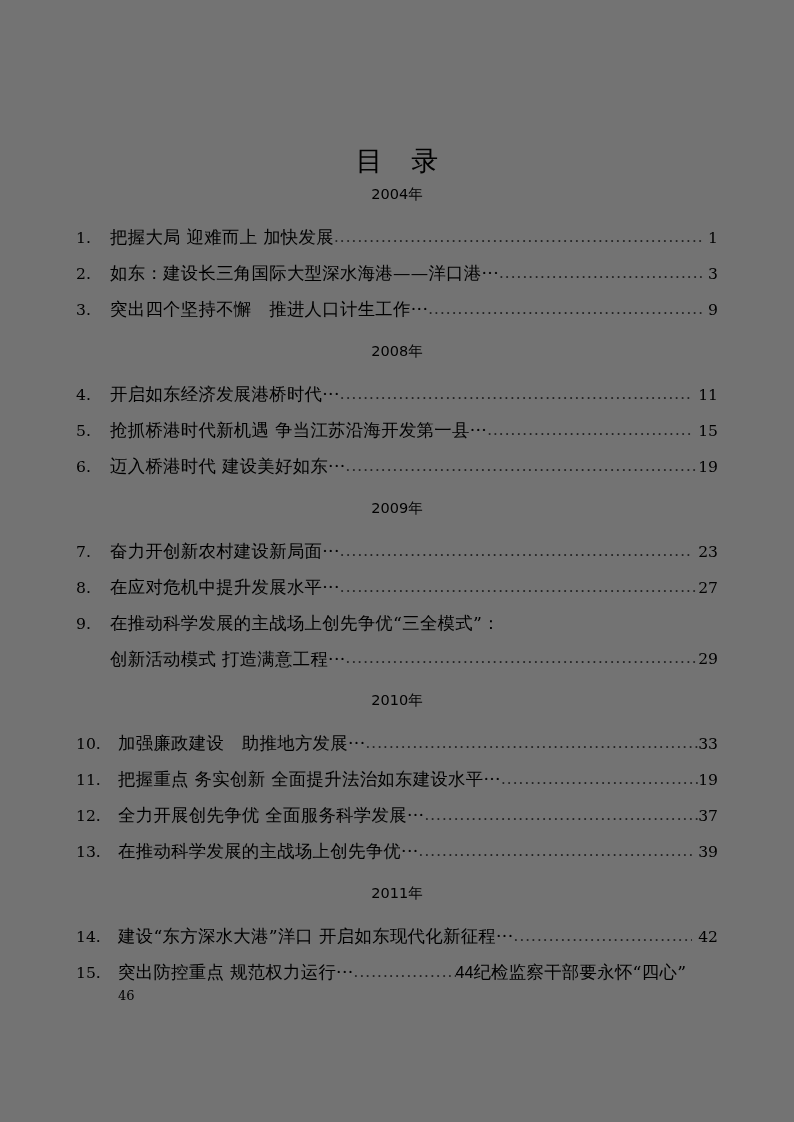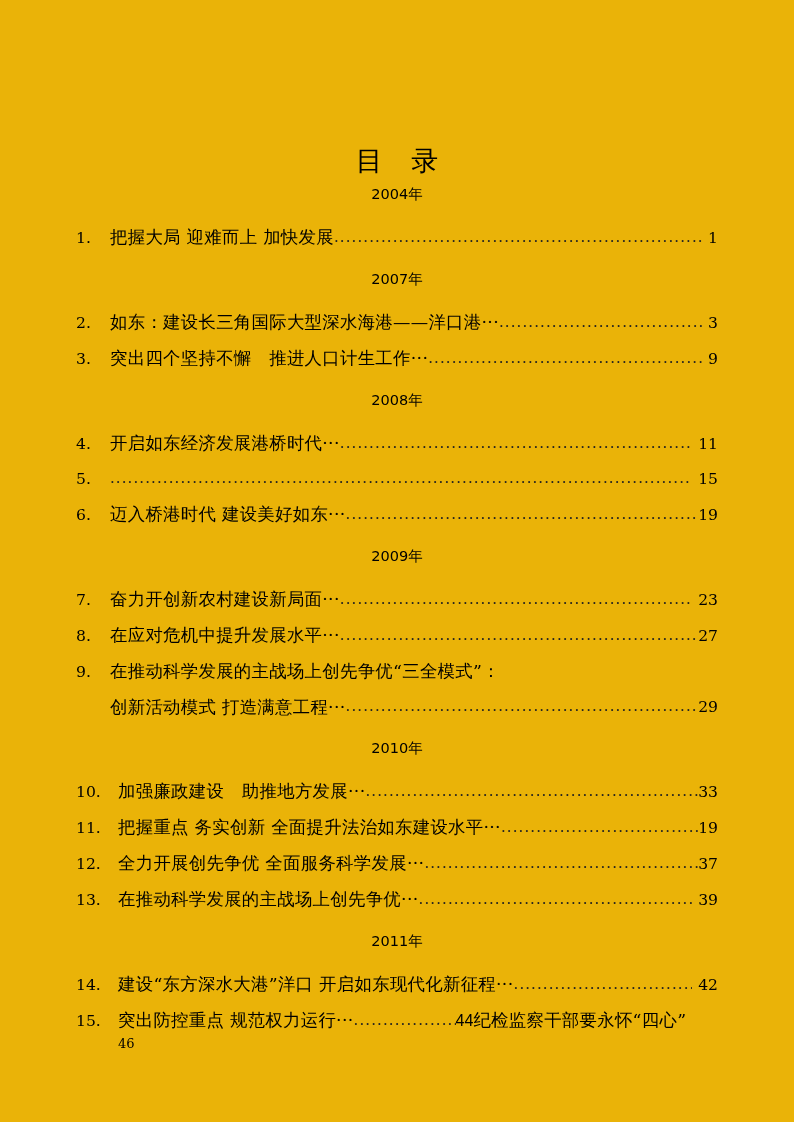--- a/index.html
+++ b/index.html
@@ -8,21 +8,21 @@
     background: #ffffff;
   }
   body {
     font-family: "DejaVu Serif", "Liberation Serif", serif;
     color: #000000;
   }
   .page {
     position: relative;
     width: 794px;
     height: 1122px;
-    background: #eab308;
+    background: #737373;
     overflow: hidden;
     box-sizing: border-box;
   }
   .content {
     position: absolute;
     left: 76px;
     top: 0;
     width: 642px;
   }
 
@@ -146,21 +146,20 @@
 
     <div class="toc-entry">
       <div class="entry-row">
         <span class="num">1.</span>
         <span class="title-text">把握大局 迎难而上 加快发展</span>
         <span class="dots"></span>
         <span class="pageno gap">1</span>
       </div>
     </div>
 
-    <div class="year">2007年</div>
 
     <div class="toc-entry">
       <div class="entry-row">
         <span class="num">2.</span>
         <span class="title-text">如东：建设长三角国际大型深水海港——洋口港···</span>
         <span class="dots"></span>
         <span class="pageno gap">3</span>
       </div>
     </div>
 
@@ -180,20 +179,21 @@
         <span class="num">4.</span>
         <span class="title-text">开启如东经济发展港桥时代···</span>
         <span class="dots"></span>
         <span class="pageno gap">11</span>
       </div>
     </div>
 
     <div class="toc-entry">
       <div class="entry-row">
         <span class="num">5.</span>
+        <span class="title-text">抢抓桥港时代新机遇 争当江苏沿海开发第一县···</span>
         <span class="dots"></span>
         <span class="pageno gap">15</span>
       </div>
     </div>
 
     <div class="toc-entry">
       <div class="entry-row">
         <span class="num">6.</span>
         <span class="title-text">迈入桥港时代 建设美好如东···</span>
         <span class="dots"></span>

